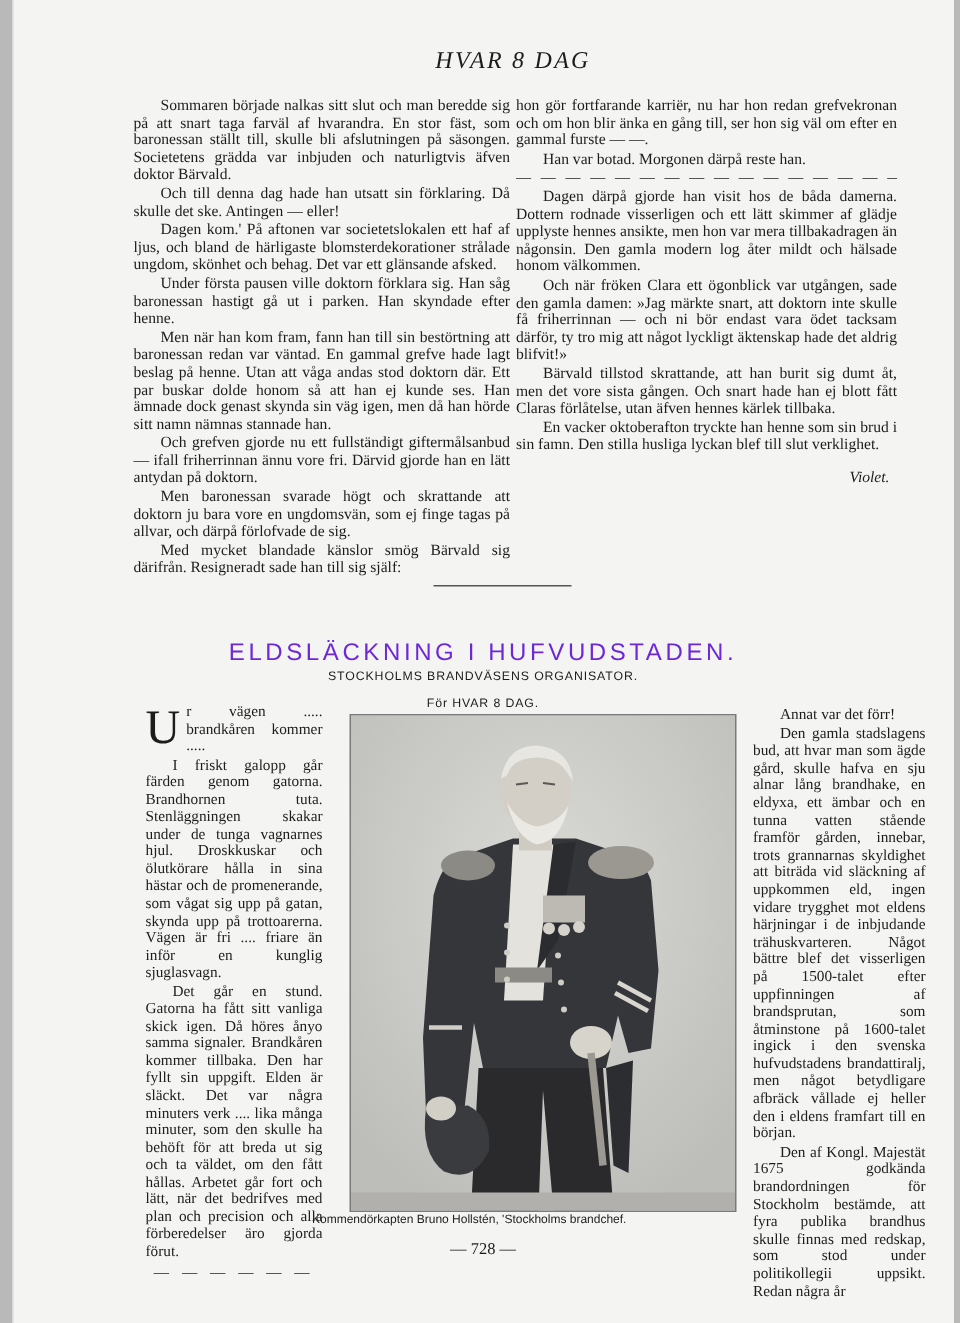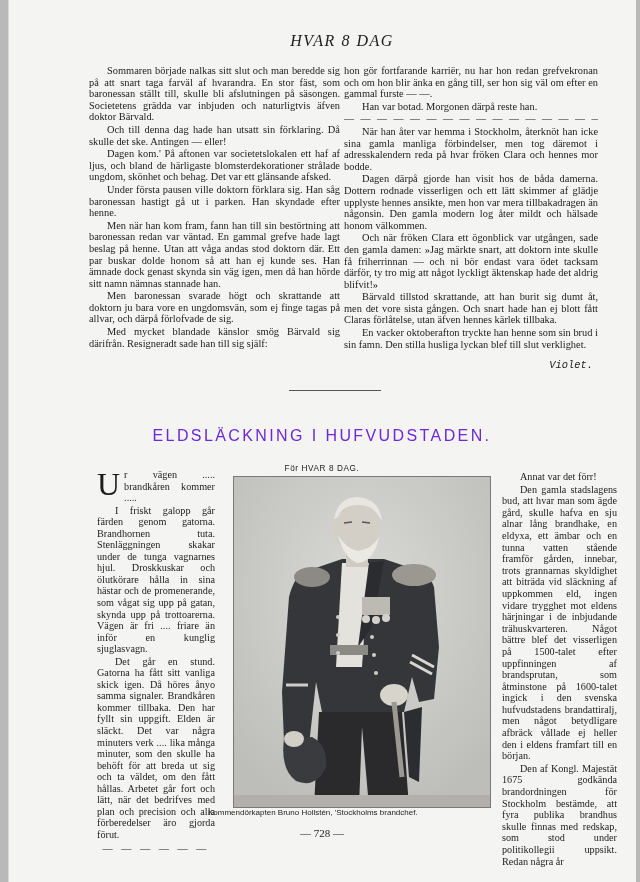--- a/index.html
+++ b/index.html
@@ -27,21 +27,21 @@
     text-align: justify;
   }
   .col p { margin: 1px; text-indent: 18px; }
   .col p.noindent { text-indent: 0; }
   .col-left-top { left: 80px; top: 64px; width: 253px; }
   .col-right-top { left: 335px; top: 64px; width: 256px; }
   .dashes {
     letter-spacing: 2px; white-space: nowrap; overflow: hidden; text-indent: 0 !important;
     font-size: 10px;
   }
-  .signature { text-align: right; font-style: italic; margin-top: 10px; padding-right: 6px; font-family: Liberation Mono, monospace; }
+  .signature { text-align: right; font-style: italic; margin-top: 10px; padding-right: 6px; }
   .divider {
     position: absolute; left: 281px; top: 390px; width: 92px; height: 1px; background: #555;
   }
   .title {
     position: absolute; top: 427px; left: 0; width: 100%;
     text-align: center; font-family: "Liberation Sans", sans-serif;
     font-size: 16px; letter-spacing: 2.4px; color: #6d28d9;
   }
   .subtitle {
     position: absolute; top: 446px; left: 0; width: 100%; text-align: center;
@@ -79,39 +79,40 @@
 <div class="page">
 
   <div class="running-head">HVAR 8 DAG</div>
 
   <div class="col col-left-top">
     <p>Sommaren började nalkas sitt slut och man beredde sig på att snart taga farväl af hvarandra. En stor fäst, som baronessan ställt till, skulle bli afslutningen på säsongen. Societetens grädda var inbjuden och naturligtvis äfven doktor Bärvald.</p>
     <p>Och till denna dag hade han utsatt sin förklaring. Då skulle det ske. Antingen — eller!</p>
     <p>Dagen kom.' På aftonen var societetslokalen ett haf af ljus, och bland de härligaste blomsterdekorationer strålade ungdom, skönhet och behag. Det var ett glänsande afsked.</p>
     <p>Under första pausen ville doktorn förklara sig. Han såg baronessan hastigt gå ut i parken. Han skyndade efter henne.</p>
     <p>Men när han kom fram, fann han till sin bestörtning att baronessan redan var väntad. En gammal grefve hade lagt beslag på henne. Utan att våga andas stod doktorn där. Ett par buskar dolde honom så att han ej kunde ses. Han ämnade dock genast skynda sin väg igen, men då han hörde sitt namn nämnas stannade han.</p>
+    <p>Och grefven gjorde nu ett fullständigt giftermålsanbud — ifall friherrinnan ännu vore fri. Därvid gjorde han en lätt antydan på doktorn.</p>
     <p>Men baronessan svarade högt och skrattande att doktorn ju bara vore en ungdomsvän, som ej finge tagas på allvar, och därpå förlofvade de sig.</p>
     <p>Med mycket blandade känslor smög Bärvald sig därifrån. Resigneradt sade han till sig själf:</p>
   </div>
 
   <div class="col col-right-top">
     <p class="noindent">hon gör fortfarande karriër, nu har hon redan grefvekronan och om hon blir änka en gång till, ser hon sig väl om efter en gammal furste — —.</p>
     <p>Han var botad. Morgonen därpå reste han.</p>
     <p class="dashes">— — — — — — — — — — — — — — — — —</p>
-    <p>När han åter var hemma i Stockholm, återknöt han icke sina gamla manliga förbindelser, men tog däremot i adresskalendern reda på hvar fröken Clara och hennes mor bodde.</p>
     <p>Dagen därpå gjorde han visit hos de båda damerna. Dottern rodnade visserligen och ett lätt skimmer af glädje upplyste hennes ansikte, men hon var mera tillbakadragen än någonsin. Den gamla modern log åter mildt och hälsade honom välkommen.</p>
     <p>Och när fröken Clara ett ögonblick var utgången, sade den gamla damen: »Jag märkte snart, att doktorn inte skulle få friherrinnan — och ni bör endast vara ödet tacksam därför, ty tro mig att något lyckligt äktenskap hade det aldrig blifvit!»</p>
     <p>Bärvald tillstod skrattande, att han burit sig dumt åt, men det vore sista gången. Och snart hade han ej blott fått Claras förlåtelse, utan äfven hennes kärlek tillbaka.</p>
     <p>En vacker oktoberafton tryckte han henne som sin brud i sin famn. Den stilla husliga lyckan blef till slut verklighet.</p>
     <div class="signature">Violet.</div>
   </div>
 
   <div class="divider"></div>
 
   <div class="title">ELDSLÄCKNING I HUFVUDSTADEN.</div>
+  <div class="subtitle">STOCKHOLMS BRANDVÄSENS ORGANISATOR.</div>
   <div class="byline">För HVAR 8 DAG.</div>
 
   <div class="col col-left-bottom">
     <p class="noindent"><span class="dropcap">U</span><span>r vägen ..... brandkåren kommer .....</span></p>
     <p>I friskt galopp går färden genom gatorna. Brandhornen tuta. Stenläggningen skakar under de tunga vagnarnes hjul. Droskkuskar och ölutkörare hålla in sina hästar och de promenerande, som vågat sig upp på gatan, skynda upp på trottoarerna. Vägen är fri .... friare än inför en kunglig sjuglasvagn.</p>
     <p>Det går en stund. Gatorna ha fått sitt vanliga skick igen. Då höres ånyo samma signaler. Brandkåren kommer tillbaka. Den har fyllt sin uppgift. Elden är släckt. Det var några minuters verk .... lika många minuter, som den skulle ha behöft för att breda ut sig och ta väldet, om den fått hållas. Arbetet går fort och lätt, när det bedrifves med plan och precision och alla förberedelser äro gjorda förut.</p>
     <div class="bottom-dashes">— — — — — —</div>
   </div>
 
   <div class="photo">

